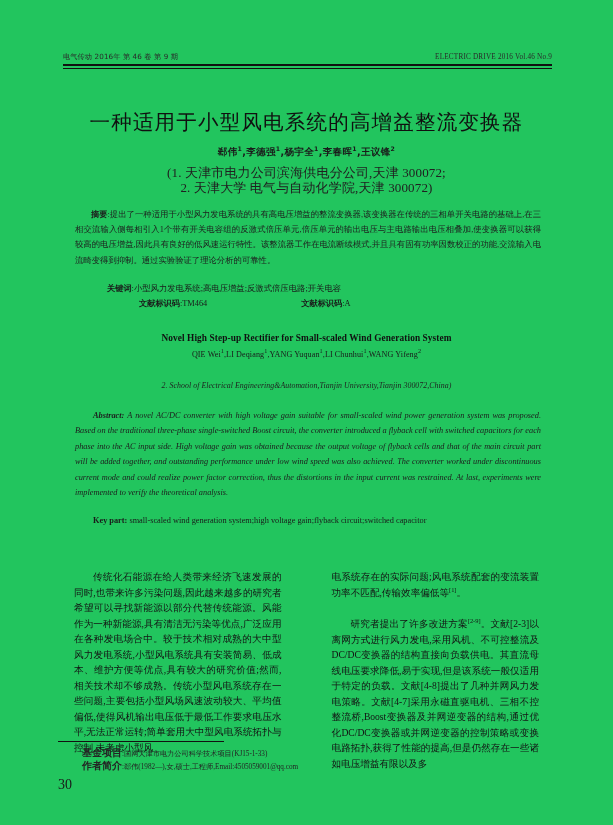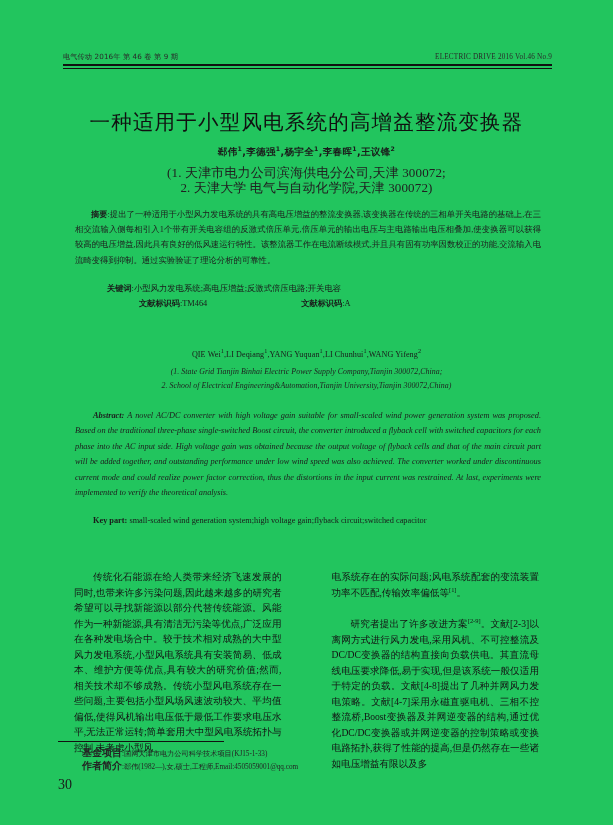--- a/index.html
+++ b/index.html
@@ -277,26 +277,26 @@
     </div>
 
     <div class="kv-line kw">
       <span class="lbl-b">关键词</span><span>:小型风力发电系统;高电压增益;反激式倍压电路;开关电容</span>
     </div>
 
     <div class="kv-line clc">
       <span class="clc-inner"><span class="lbl-b">文献标识码</span><span>:TM464</span></span><span class="clc-gap"></span><span class="clc-inner"><span class="lbl-b">文献标识码</span><span>:A</span></span>
     </div>
 
+    <div class="en-title">Novel High Step-up Rectifier for Small-scaled Wind Generation System</div>
 
     <div class="en-authors">
       <span>QIE Wei<sup class="aff">1</sup></span>,<span>LI Deqiang<sup class="aff">1</sup></span>,<span>YANG Yuquan<sup class="aff">1</sup></span>,<span>LI Chunhui<sup class="aff">1</sup></span>,<span>WANG Yifeng<sup class="aff">2</sup></span>
     </div>
 
-    <div class="en-affil e1">(1. State Grid Tianjin Binhai Electric Power Supply Company,Tianjin 300072,China;</div>
     <div class="en-affil e2">2. School of Electrical Engineering&amp;Automation,Tianjin University,Tianjin 300072,China)</div>
 
     <div class="abs-en">
       <span class="bold-serif">Abstract:</span><span> A novel AC/DC converter with high voltage gain suitable for small-scaled wind power generation system was proposed. Based on the traditional three-phase single-switched Boost circuit, the converter introduced a flyback cell with switched capacitors for each phase into the AC input side. High voltage gain was obtained because the output voltage of flyback cells and that of the main circuit part will be added together, and outstanding performance under low wind speed was also achieved. The converter worked under discontinuous current mode and could realize power factor correction, thus the distortions in the input current was restrained. At last, experiments were implemented to verify the theoretical analysis.</span>
     </div>
 
     <div class="kw-en">
       <span class="bold-serif">Key part:</span><span> small-scaled wind generation system;high voltage gain;flyback circuit;switched capacitor</span>
     </div>
 

